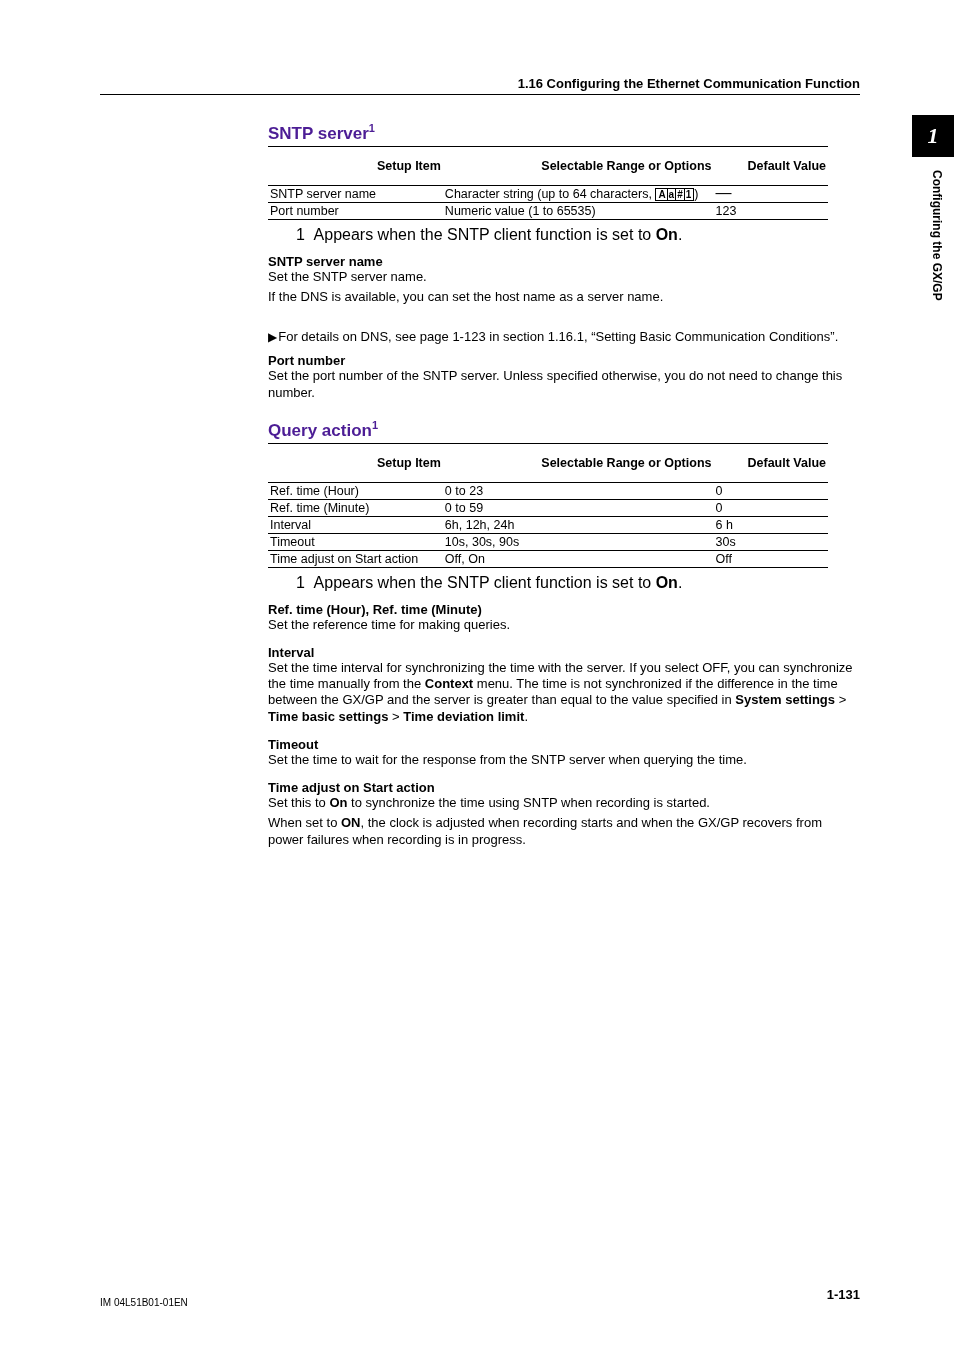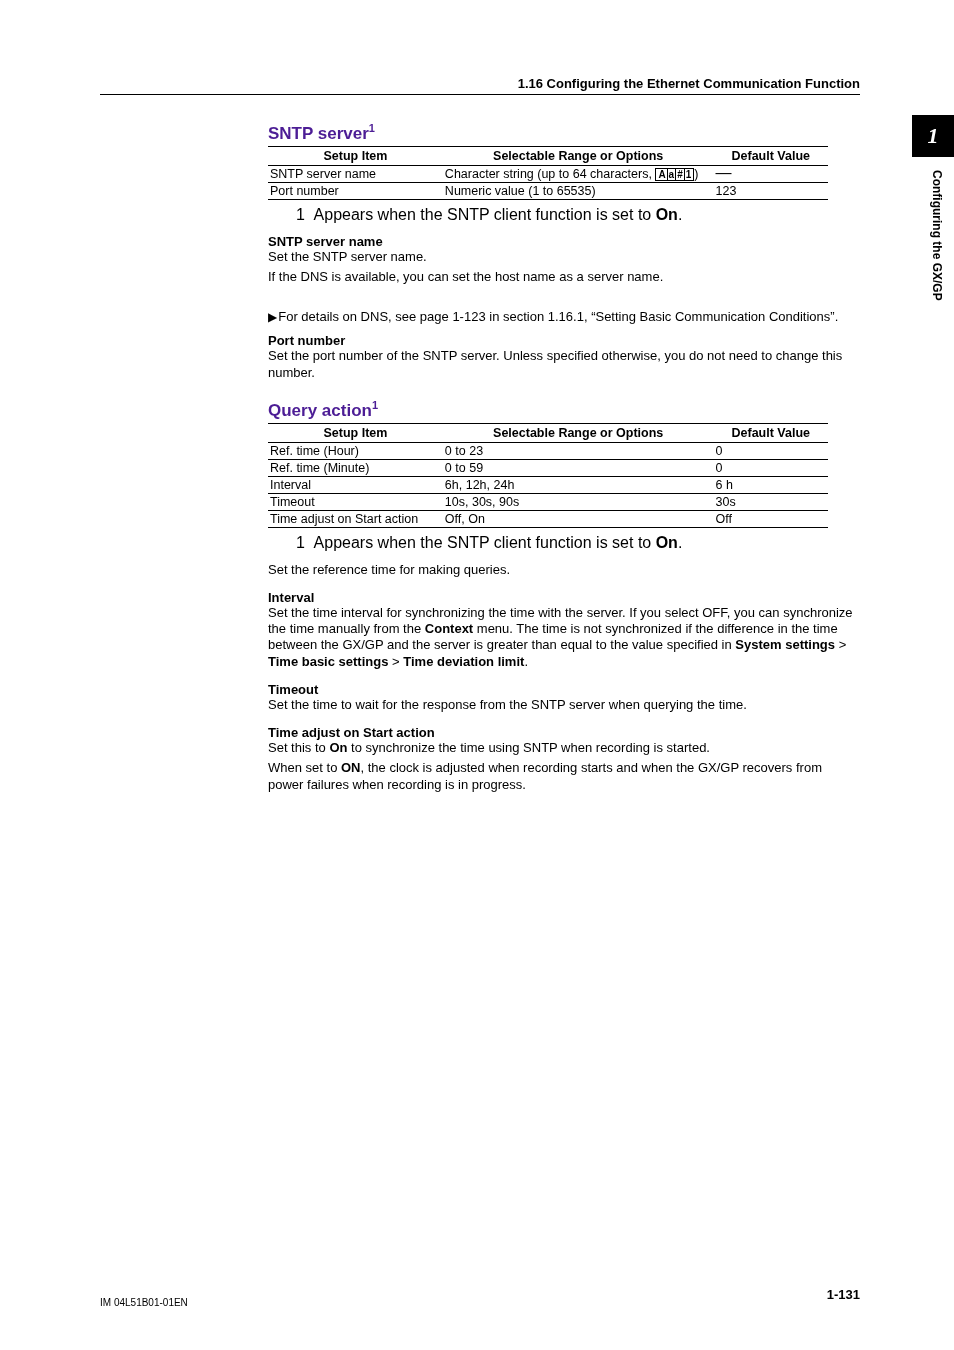--- a/index.html
+++ b/index.html
@@ -6,21 +6,21 @@
   html, body { width: 954px; height: 1350px; background: #fff; font-family: Arial, Helvetica, sans-serif; color: #000; }
   .page { position: relative; width: 954px; height: 1350px; }
   .header-line { position: absolute; top: 94px; left: 100px; width: 760px; border-top: 1px solid #000; }
   .header-title { position: absolute; top: 76px; right: 94px; font-weight: bold; font-size: 13px; text-align: right; }
   .tab { position: absolute; right: 0; top: 115px; width: 42px; height: 42px; background: #000; color: #fff; display: flex; align-items: center; justify-content: center; font-size: 22px; font-weight: bold; font-style: italic; font-family: "Times New Roman", serif; }
   .side-text { position: absolute; right: 10px; top: 170px; writing-mode: vertical-rl; font-size: 12px; font-weight: bold; }
   .content { position: absolute; left: 268px; top: 122px; width: 592px; }
   .sec-title { color: #4c1d95; font-weight: bold; font-size: 17px; margin-bottom: 2px; }
   .sec-title sup { font-size: 11px; vertical-align: super; }
   table.opts { width: 560px; border-collapse: collapse; font-size: 12.5px; }
-  table.opts th { text-align: center; font-weight: bold; color: #000; border-top: 1.5px solid #000; border-bottom: 1.5px solid #000; padding: 2px 2px; }
+  table.opts th { text-align: right; font-weight: bold; color: #000; border-top: 1.5px solid #000; border-bottom: 1.5px solid #000; padding: 12px 2px; }
   table.opts td { border-bottom: 0.5px solid #000; padding: 1px 2px; vertical-align: baseline; }
   table.opts tr:last-child td { border-bottom: 1.5px solid #000; }
   .th-setup { width: 168px; }
   .th-range { width: 260px; }
   .th-default { width: 110px; }
   .emdash { font-size: 16px; line-height: 10px; }
   .keybox { display: inline-block; border: 1px solid #000; font-size: 10px; padding: 0 1px; line-height: 11px; font-weight: bold; letter-spacing: 0; font-family: Arial, sans-serif; }
   .keybox span { display:inline-block; border-right:1px solid #000; padding:0 1px; }
   .keybox span:last-child { border-right:none; }
   .footnote { font-size: 16px; margin: 6px 0 10px 28px; }
@@ -124,20 +124,21 @@
           <td>Off, On</td>
           <td>Off</td>
         </tr>
       </tbody>
     </table>
     <div class="footnote">
       <span class="num">1</span>
       <span>Appears when the SNTP client function is set to </span><b>On</b><span>.</span>
     </div>
 
+    <div class="sub-title">Ref. time (Hour), Ref. time (Minute)</div>
     <div class="body-text">Set the reference time for making queries.</div>
     <div style="height:6px;"></div>
 
     <div class="sub-title">Interval</div>
     <div class="body-text">
       <span>Set the time interval for synchronizing the time with the server. If you select OFF, you can synchronize the time manually from the </span><b>Context</b><span> menu. The time is not synchronized if the difference in the time between the GX/GP and the server is greater than equal to the value specified in </span><b>System settings</b><span> &gt; </span><b>Time basic settings</b><span> &gt; </span><b>Time deviation limit</b><span>.</span>
     </div>
     <div style="height:6px;"></div>
 
     <div class="sub-title">Timeout</div>

